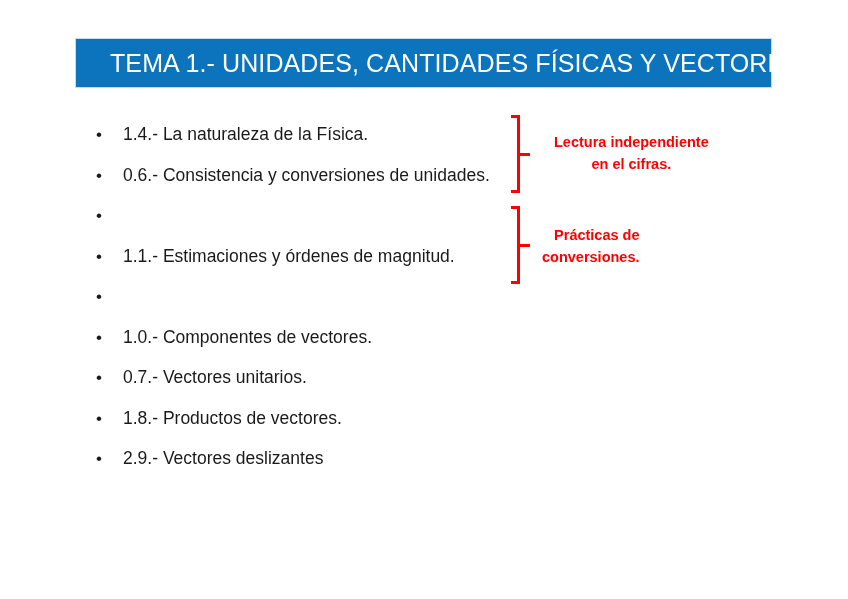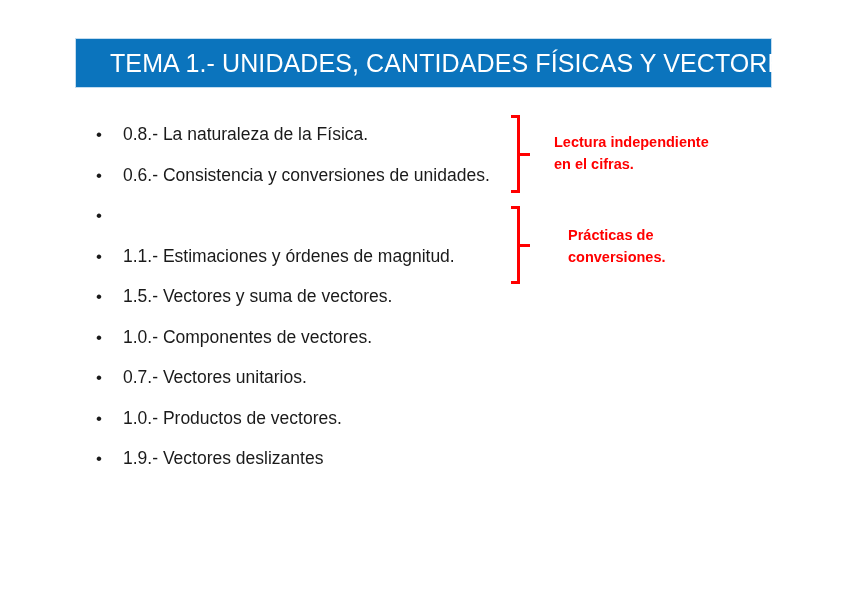--- a/index.html
+++ b/index.html
@@ -129,71 +129,72 @@
     position: absolute;
     color: #ff0000;
     font-size: 14.5px;
     font-weight: bold;
     line-height: 1.5;
     white-space: nowrap;
   }
   #annotation-1 {
     left: 554px;
     top: 132px;
+    text-align: center;
   }
   #annotation-2 {
-    left: 568px;
+    left: 542px;
     top: 225px;
+    text-align: right;
   }
   .annotation-line { display: block; }
 </style>
 </head>
 <body>
 
 <div id="slide">
 
   <div id="title-banner">
     <span id="title-text">TEMA 1.- UNIDADES, CANTIDADES FÍSICAS Y VECTORES</span>
   </div>
 
   <ul id="outline-list">
     <li class="outline-item">
       <span class="bullet-dot">•</span>
-      <span class="outline-label">0.8.- La naturaleza de la Física.</span>
+      <span class="outline-label">1.4.- La naturaleza de la Física.</span>
     </li>
     <li class="outline-item">
       <span class="bullet-dot">•</span>
       <span class="outline-label">0.6.- Consistencia y conversiones de unidades.</span>
     </li>
     <li class="outline-item">
       <span class="bullet-dot">•</span>
     </li>
     <li class="outline-item">
       <span class="bullet-dot">•</span>
       <span class="outline-label">1.1.- Estimaciones y órdenes de magnitud.</span>
     </li>
     <li class="outline-item">
       <span class="bullet-dot">•</span>
-      <span class="outline-label">1.5.- Vectores y suma de vectores.</span>
     </li>
     <li class="outline-item">
       <span class="bullet-dot">•</span>
       <span class="outline-label">1.0.- Componentes de vectores.</span>
     </li>
     <li class="outline-item">
       <span class="bullet-dot">•</span>
       <span class="outline-label">0.7.- Vectores unitarios.</span>
     </li>
     <li class="outline-item">
       <span class="bullet-dot">•</span>
-      <span class="outline-label">1.0.- Productos de vectores.</span>
-    </li>
-    <li class="outline-item">
-      <span class="bullet-dot">•</span>
-      <span class="outline-label">1.9.- Vectores deslizantes</span>
+      <span class="outline-label">1.8.- Productos de vectores.</span>
+    </li>
+    <li class="outline-item">
+      <span class="bullet-dot">•</span>
+      <span class="outline-label">2.9.- Vectores deslizantes</span>
     </li>
   </ul>
 
   <div class="brace" id="brace-1">
     <span class="brace-cap top"></span>
     <span class="brace-spine"></span>
     <span class="brace-cap bottom"></span>
     <span class="brace-tick"></span>
   </div>
 

